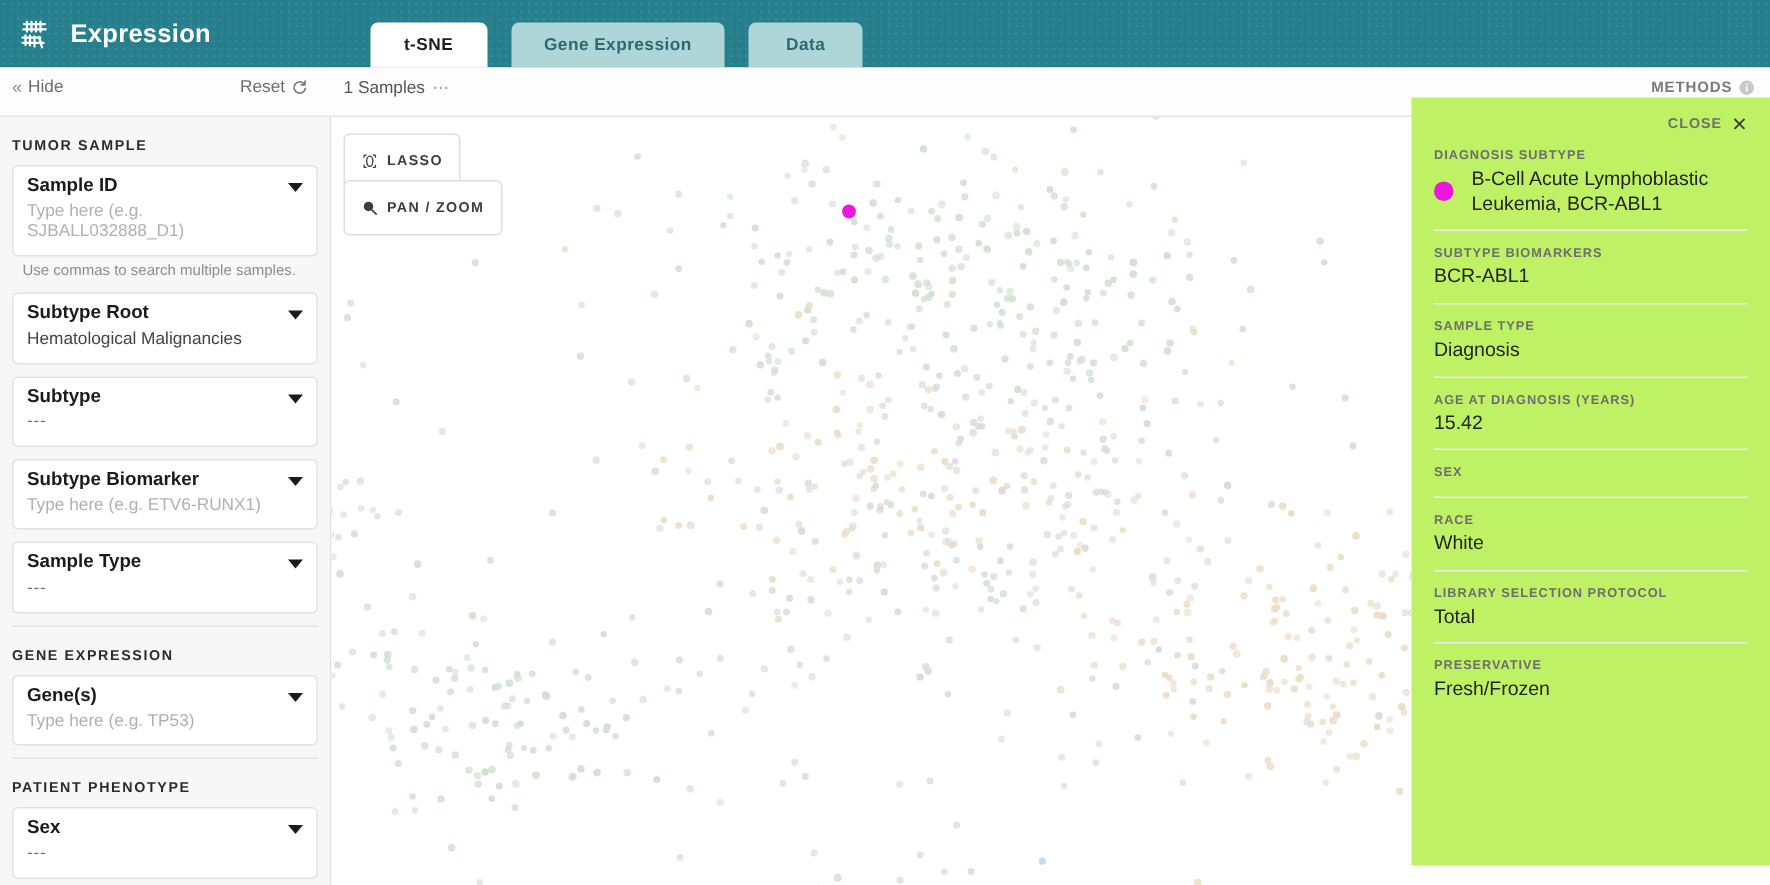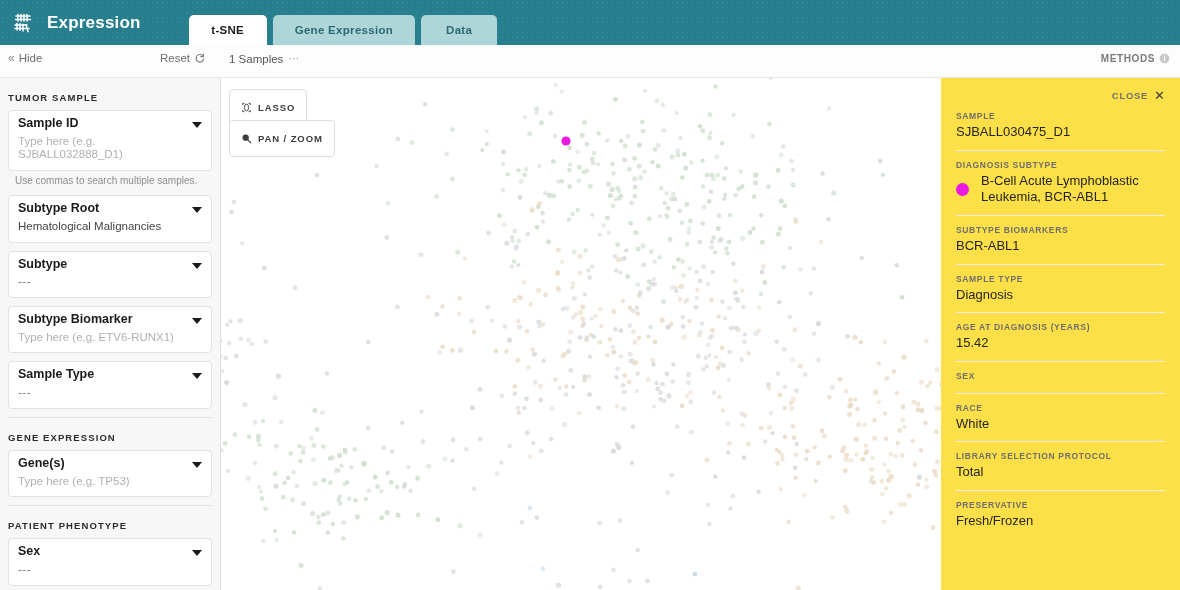--- a/index.html
+++ b/index.html
@@ -22,21 +22,21 @@
   }
   .brand {
     display: flex; align-items: center; gap: 9px;
     height: 45px; padding: 0 0 0 12px; flex: 0 0 auto;
   }
   .brand-logo { width: 26px; height: 26px; display: block; }
   .brand-title {
     color: #ffffff; font-size: 17px; font-weight: bold;
     letter-spacing: .2px; white-space: nowrap;
   }
-  .tabs { display: flex; align-items: flex-end; gap: 6px; margin-left: 48px; }
+  .tabs { display: flex; align-items: flex-end; gap: 16px; margin-left: 106px; }
   .tab {
     height: 30px; padding: 0 22px;
     display: flex; align-items: center; justify-content: center;
     font-size: 11.5px; font-weight: bold; letter-spacing: .3px;
     border-radius: 5px 5px 0 0; white-space: nowrap; cursor: pointer;
     background: #aed6d9; color: #2b6a72;
   }
   .tab.active { background: #ffffff; color: #1c1c1c; }
   .tab.w1 { min-width: 78px; }
   .tab.w2 { min-width: 132px; }
@@ -116,22 +116,22 @@
     height: 37px; padding: 0 11px; display: flex; align-items: center; gap: 6px;
     font-size: 9.5px; font-weight: bold; letter-spacing: .9px; color: #3d3d3d;
     cursor: pointer; z-index: 3;
   }
   .tool-btn.lasso { top: 11px; }
   .tool-btn.panzoom { top: 42px; }
   .tool-ico { width: 11px; height: 11px; display: block; }
 
   
   .detail {
-    position: absolute; top: 78px; left: 941px;
-    width: 239px; height: 512px; background: #fde047;
+    position: absolute; top: 65px; left: 941px;
+    width: 239px; height: 512px; background: #bef264;
     overflow: hidden; padding: 0 15px;
   }
   .detail::before {
     content: ""; position: absolute; top: 0; left: -26px;
     width: 26px; height: 512px;
     background: linear-gradient(to right, rgba(0,0,0,0) 0%, rgba(0,0,0,0.055) 100%);
     pointer-events: none;
   }
   .close-row {
     display: flex; justify-content: flex-end; align-items: center;
@@ -1127,24 +1127,20 @@
       <span>PAN / ZOOM</span>
     </div>
   </div>
 
   <div class="detail">
     <div class="close-row">
       <span class="close-label">CLOSE</span>
       <span class="close-x">✕</span>
     </div>
 
-    <div class="drow">
-      <div class="dlabel">SAMPLE</div>
-      <div class="dvalue">SJBALL030475_D1</div>
-    </div>
 
     <div class="drow">
       <div class="dlabel">DIAGNOSIS SUBTYPE</div>
       <div class="dvalue-with-dot">
         <span class="color-dot" id="subtype-dot" style="background: rgb(234, 24, 224);"></span>
         <span class="dvalue">B-Cell Acute Lymphoblastic Leukemia, BCR-ABL1</span>
       </div>
     </div>
 
     <div class="drow">

